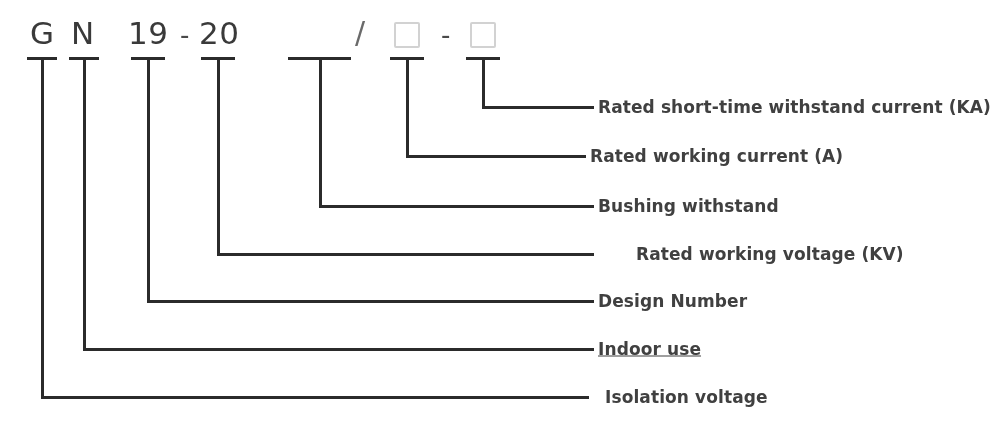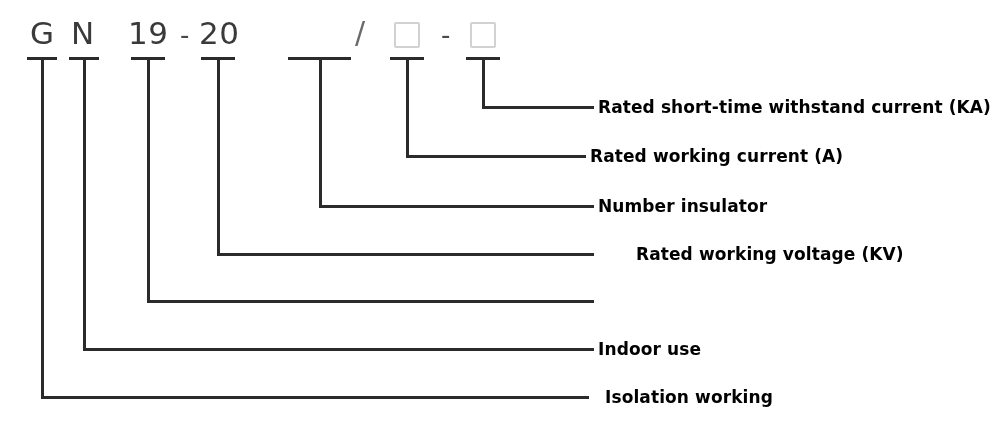--- a/index.html
+++ b/index.html
@@ -68,21 +68,21 @@
     height: 3px;
     background: #2b2b2b;
   }
 
   
   .leader-label {
     position: absolute;
     font-family: "DejaVu Sans", sans-serif;
     font-size: 17px;
     font-weight: 700;
-    color: #000000;
+    color: #404040;
     white-space: nowrap;
     letter-spacing: 0.1px;
     line-height: 1;
     transform: translateY(-50%);
   }
 </style>
 </head>
 <body>
 
 <div id="diagram">
@@ -108,30 +108,31 @@
   <span class="vline" style="left:482px; top:57px; height:52px;"></span>
   <span class="hline" style="left:482px; top:106px; width:112px;"></span>
   <span class="leader-label" style="left:598px; top:107px;">Rated short-time withstand current (KA)</span>
 
   <span class="vline" style="left:406px; top:57px; height:101px;"></span>
   <span class="hline" style="left:406px; top:155px; width:180px;"></span>
   <span class="leader-label" style="left:590px; top:156px;">Rated working current (A)</span>
 
   <span class="vline" style="left:319px; top:57px; height:151px;"></span>
   <span class="hline" style="left:319px; top:205px; width:275px;"></span>
-  <span class="leader-label" style="left:598px; top:206px;">Number insulator</span>
+  <span class="leader-label" style="left:598px; top:206px;">Bushing withstand</span>
 
   <span class="vline" style="left:217px; top:57px; height:199px;"></span>
   <span class="hline" style="left:217px; top:253px; width:377px;"></span>
   <span class="leader-label" style="left:598px; top:254px;margin-left:38px;">Rated working voltage (KV)</span>
 
   <span class="vline" style="left:147px; top:57px; height:246px;"></span>
   <span class="hline" style="left:147px; top:300px; width:447px;"></span>
+  <span class="leader-label" style="left:598px; top:301px;">Design Number</span>
 
   <span class="vline" style="left:83px; top:57px; height:294px;"></span>
   <span class="hline" style="left:83px; top:348px; width:511px;"></span>
-  <span class="leader-label" style="left:598px; top:349px;">Indoor use</span>
+  <span class="leader-label" style="left:598px; top:349px;text-decoration:underline;">Indoor use</span>
 
   <span class="vline" style="left:41px; top:57px; height:342px;"></span>
   <span class="hline" style="left:41px; top:396px; width:548px;"></span>
-  <span class="leader-label" style="left:605px; top:397px;">Isolation working</span>
+  <span class="leader-label" style="left:605px; top:397px;">Isolation voltage</span>
 
 </div>
 
 </body></html>

